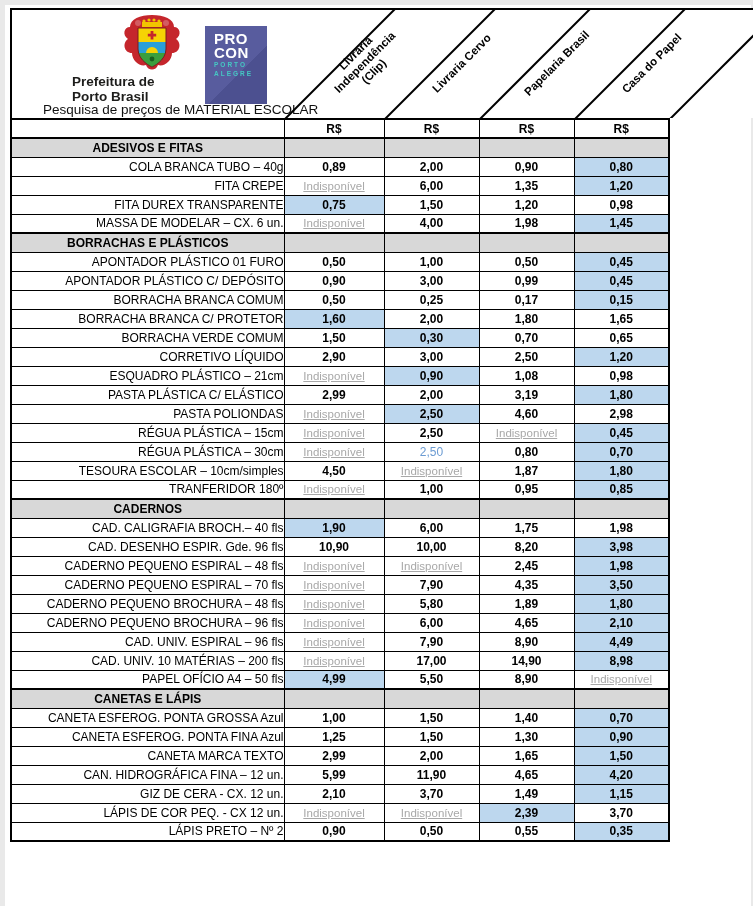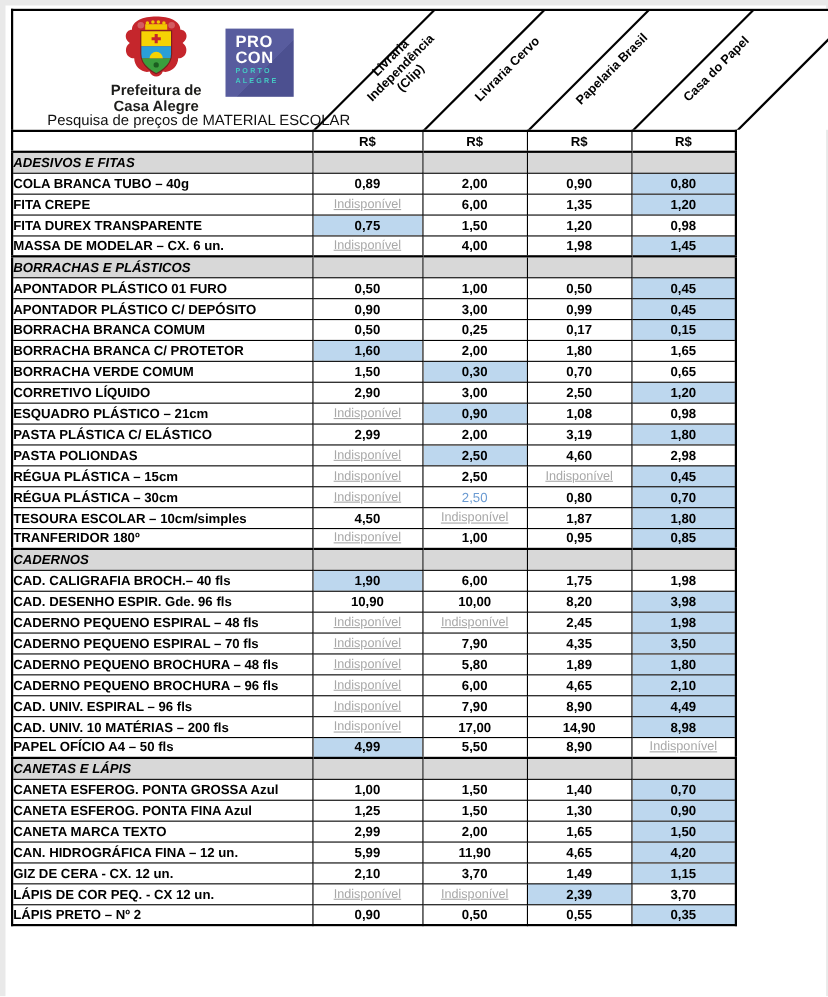--- a/index.html
+++ b/index.html
@@ -29,44 +29,44 @@
 
   .store-label{position:absolute;width:160px;text-align:center;font-weight:700;
     font-size:11.5px;line-height:13px;transform:rotate(-45deg);}
   .store-label span{display:block;}
   .sl1{left:273px;top:33px;}
   .sl2{left:370px;top:47px;}
   .sl3{left:465px;top:47px;}
   .sl4{left:560px;top:47px;}
 
   
-  .pref-logo{position:absolute;left:50px;top:3px;width:160px;text-align:center;}
+  .pref-logo{position:absolute;left:60px;top:3px;width:160px;text-align:left;}
   .pref-logo svg{display:block;margin:0 auto;}
   .pref-caption{font-weight:700;font-size:13.5px;line-height:15px;color:#1d1d1b;margin-top:1px;}
-  .procon-logo{position:absolute;left:193px;top:16px;width:62px;height:62px;
+  .procon-logo{position:absolute;left:193px;top:16px;width:62px;height:78px;
     background:linear-gradient(135deg,var(--procon-bg) 58%,#4c5090 58%);
     padding:6px 0 0 9px;line-height:1;}
   .procon-logo .p1{display:block;color:#fff;font-weight:700;font-size:15px;line-height:14px;letter-spacing:0.5px;}
   .procon-logo .p2{display:block;color:var(--procon-accent);font-weight:700;font-size:6.5px;line-height:8px;letter-spacing:2px;margin-top:1px;}
   .sheet-title{position:absolute;left:3px;top:92px;width:285px;font-size:13.5px;color:#111;margin-left:28px;}
 
   
   table.price-table{position:absolute;left:10px;top:118px;width:658px;
     border-collapse:collapse;table-layout:fixed;border:2px solid var(--border);}
   table.price-table td{border:1px solid var(--border);height:19px;padding:0;
     font-size:12px;vertical-align:middle;overflow:hidden;white-space:nowrap;}
   thead td{height:21px;text-align:center;font-weight:700;font-size:12.5px;
     border-top:2px solid var(--border);border-bottom:1px solid var(--border);}
-  td.item-name{text-align:left;padding-left:4px;font-weight:700;}
+  td.item-name{text-align:right;padding-left:4px;font-weight:400;}
   td.price-cell{text-align:center;font-weight:700;}
   td.price-cell.na{color:var(--na-color);font-weight:400;font-size:11.5px;text-decoration:underline;}
   td.price-cell.hl{background:var(--hl-bg);}
   td.price-cell.blue{color:var(--blue-text);font-weight:400;}
   tr.section-row td{background:var(--section-bg);border-top:2px solid var(--border);}
-  td.section-name{font-weight:700;font-size:11.5px;padding-left:4px;text-align:left;font-style:italic;}
+  td.section-name{font-weight:700;font-size:11.5px;padding-left:4px;text-align:center;}
 </style>
 </head>
 <body>
 
 <div class="screen">
   <div class="edge-top"></div>
   <div class="edge-left"></div>
   <div class="edge-right"></div>
 
   <div class="header-area">
@@ -93,21 +93,21 @@
           <rect x="18" y="29" width="28" height="11" fill="#2a9fd8"></rect>
           <rect x="18" y="40" width="28" height="14" fill="#3a9e3d"></rect>
           <path d="M30.6 18 h2.8 v2.8 h2.8 v2.8 h-2.8 v2.8 h-2.8 v-2.8 h-2.8 v-2.8 h2.8 Z" fill="#c5262c"></path>
           <path d="M26 40 a6 6 0 0 1 12 0 Z" fill="#f6d304"></path>
           <circle cx="32" cy="46" r="2.4" fill="#1b5e20"></circle>
         </g>
         <path d="M18 15 H46 V36 C46 48 32 54 32 54 C32 54 18 48 18 36 Z" fill="none" stroke="#7a1d1d" stroke-width="1"></path>
       </svg>
       <div class="pref-caption">
         <span>Prefeitura de</span><br>
-        <span>Casa Alegre</span>
+        <span>Porto Brasil</span>
       </div>
     </div>
 
     <div class="procon-logo">
       <span class="p1">PRO</span>
       <span class="p1">CON</span>
       <span class="p2">PORTO</span>
       <span class="p2">ALEGRE</span>
     </div>
 

